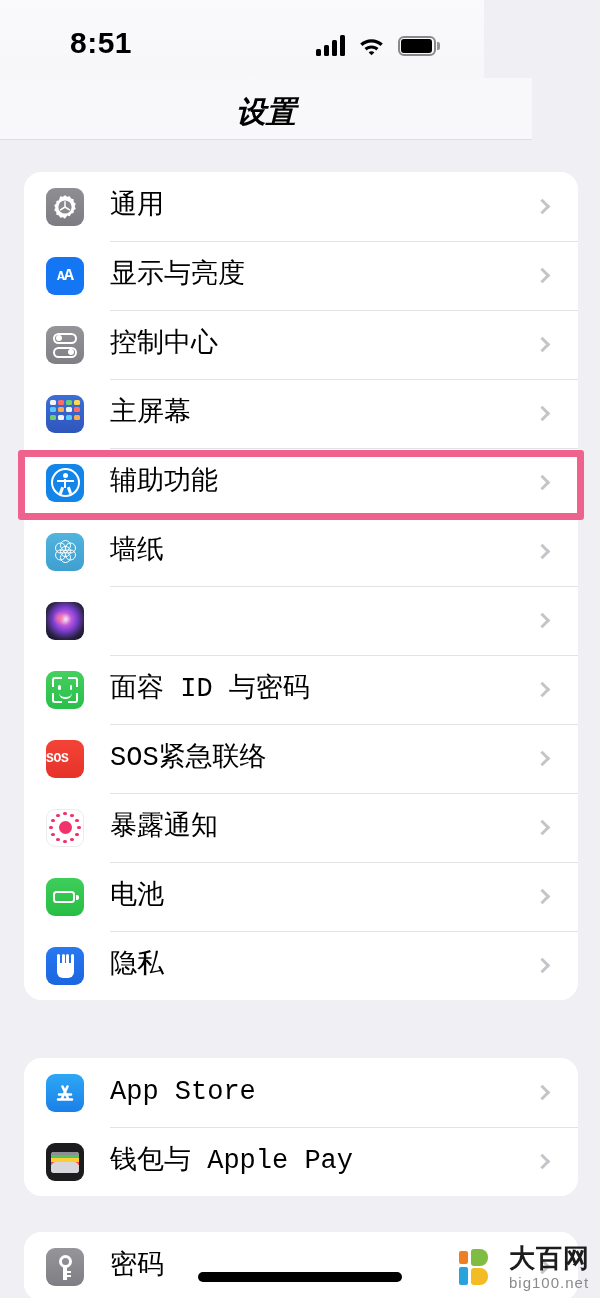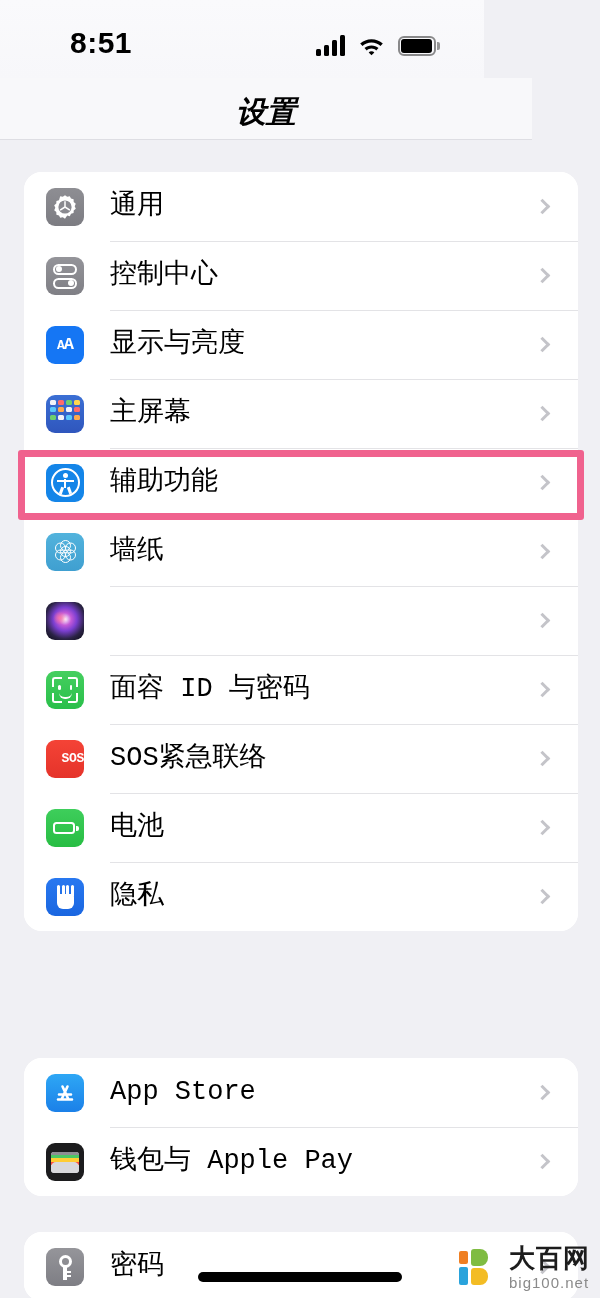--- a/index.html
+++ b/index.html
@@ -162,21 +162,21 @@
   .ic-faceid .brk.tr { right: 6px; top: 6px; border-left: 0; border-bottom: 0; border-radius: 0 3px 0 0; }
   .ic-faceid .brk.bl { left: 6px; bottom: 6px; border-right: 0; border-top: 0; border-radius: 0 0 0 3px; }
   .ic-faceid .brk.br { right: 6px; bottom: 6px; border-left: 0; border-top: 0; border-radius: 0 0 3px 0; }
   .ic-faceid .eye { position: absolute; top: 14px; width: 2.5px; height: 5px; background: #fff; border-radius: 1.5px; }
   .ic-faceid .eye.l { left: 12px; }
   .ic-faceid .eye.r { right: 12px; }
   .ic-faceid .mouth {
     position: absolute; left: 50%; top: 22px; width: 13px; height: 6px; margin-left: -6.5px;
     border-bottom: 2px solid #fff; border-radius: 0 0 7px 7px;
   }
-  .ic-sos { background: linear-gradient(180deg,#f44336,#e5332a); display: flex; align-items: center; justify-content: flex-end; }
+  .ic-sos { background: linear-gradient(180deg,#f44336,#e5332a); display: flex; align-items: center; justify-content: flex-start; }
   .ic-sos span { color: #fff; font-size: 13px; font-weight: 700; letter-spacing: -.3px; }
   .ic-exposure { background: #fff; border: 1px solid #ececee; }
   .ic-exposure .core {
     position: absolute; left: 50%; top: 50%; width: 13px; height: 13px;
     margin: -6.5px 0 0 -6.5px; border-radius: 50%; background: #f0336b;
   }
   .ic-exposure .dot {
     position: absolute; left: 50%; top: 50%; width: 3.4px; height: 3.4px;
     margin: -1.7px 0 0 -1.7px; border-radius: 50%; background: #f0336b;
   }
@@ -293,37 +293,37 @@
             <path d="M13 1.2l2.2 1.6 2.6-.6 1.2 2.4 2.6.7.1 2.7 2.1 1.7-1.1 2.5 1.1 2.5-2.1 1.7-.1 2.7-2.6.7-1.2 2.4-2.6-.6L13 24.8l-2.2-1.6-2.6.6-1.2-2.4-2.6-.7-.1-2.7L2.2 16.3l1.1-2.5-1.1-2.5 2.1-1.7.1-2.7 2.6-.7L8.2 2.2l2.6.6z" fill="#fff"></path>
             <circle cx="13" cy="13" r="6.6" fill="#8a8a90"></circle>
             <path d="M13 7.2v5.8M13 13l4.9 3.1M13 13l-4.9 3.1" stroke="#fff" stroke-width="1.5" fill="none"></path>
           </svg>
         </div>
         <div class="row-label">通用</div>
         <div class="chevron"></div>
       </div>
 
       <div class="row">
+        <div class="row-icon ic-display">
+          <span><b>A</b><b>A</b></span>
+        </div>
+        <div class="row-label">显示与亮度</div>
+        <div class="chevron"></div>
+      </div>
+
+      <div class="row">
         <div class="row-icon ic-control">
           <div class="tog t1">
               <i></i>
             </div>
           <div class="tog t2">
               <i></i>
             </div>
         </div>
         <div class="row-label">控制中心</div>
-        <div class="chevron"></div>
-      </div>
-
-      <div class="row">
-        <div class="row-icon ic-display">
-          <span><b>A</b><b>A</b></span>
-        </div>
-        <div class="row-label">显示与亮度</div>
         <div class="chevron"></div>
       </div>
 
       <div class="row">
         <div class="row-icon ic-home">
           <div class="grid">
             <u style="background:#f2f2f7"></u>
               <u style="background:#ff6b6b"></u>
               <u style="background:#6ecf6e"></u>
               <u style="background:#ffd84d"></u>
@@ -388,20 +388,39 @@
       </div>
 
       <div class="row">
         <div class="row-icon ic-sos">
           <span>SOS</span>
         </div>
         <div class="row-label">SOS紧急联络</div>
         <div class="chevron"></div>
       </div>
 
+      <div class="row">
+        <div class="row-icon ic-exposure">
+          <div class="core"></div>
+          <div class="dot" style="transform:translate(0,-14px)"></div>
+          <div class="dot" style="transform:translate(7px,-12px)"></div>
+          <div class="dot" style="transform:translate(12px,-7px)"></div>
+          <div class="dot" style="transform:translate(14px,0)"></div>
+          <div class="dot" style="transform:translate(12px,7px)"></div>
+          <div class="dot" style="transform:translate(7px,12px)"></div>
+          <div class="dot" style="transform:translate(0,14px)"></div>
+          <div class="dot" style="transform:translate(-7px,12px)"></div>
+          <div class="dot" style="transform:translate(-12px,7px)"></div>
+          <div class="dot" style="transform:translate(-14px,0)"></div>
+          <div class="dot" style="transform:translate(-12px,-7px)"></div>
+          <div class="dot" style="transform:translate(-7px,-12px)"></div>
+        </div>
+        <div class="row-label">暴露通知</div>
+        <div class="chevron"></div>
+      </div>
 
       <div class="row">
         <div class="row-icon ic-battery">
           <div class="bshell"></div>
           <div class="bnub"></div>
         </div>
         <div class="row-label">电池</div>
         <div class="chevron"></div>
       </div>
 

